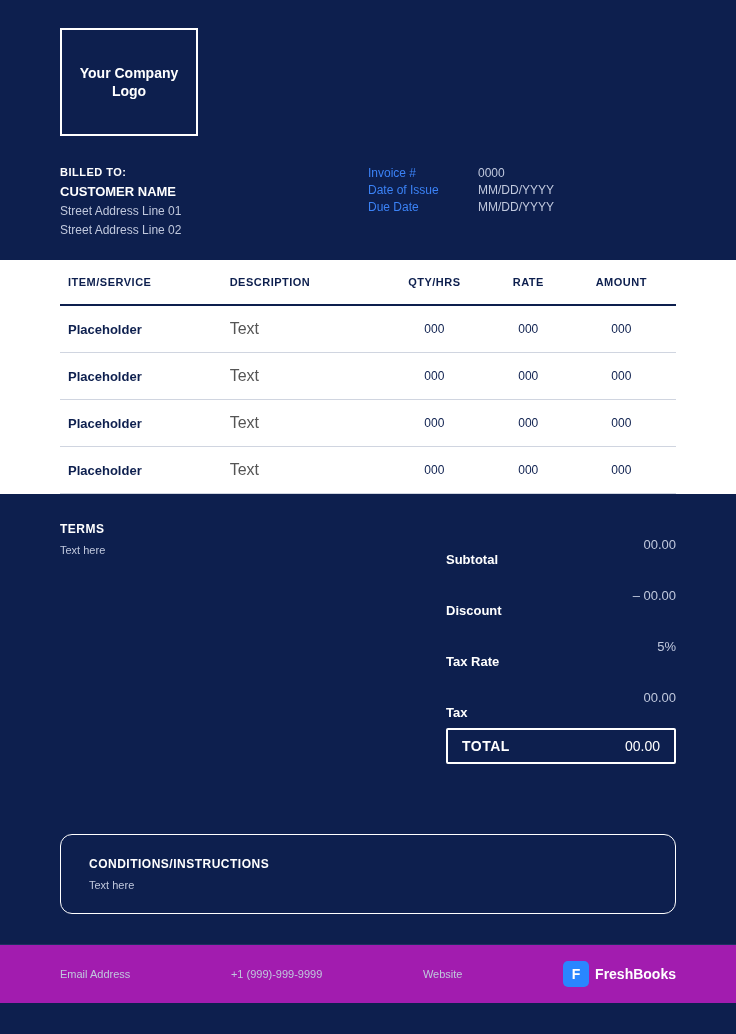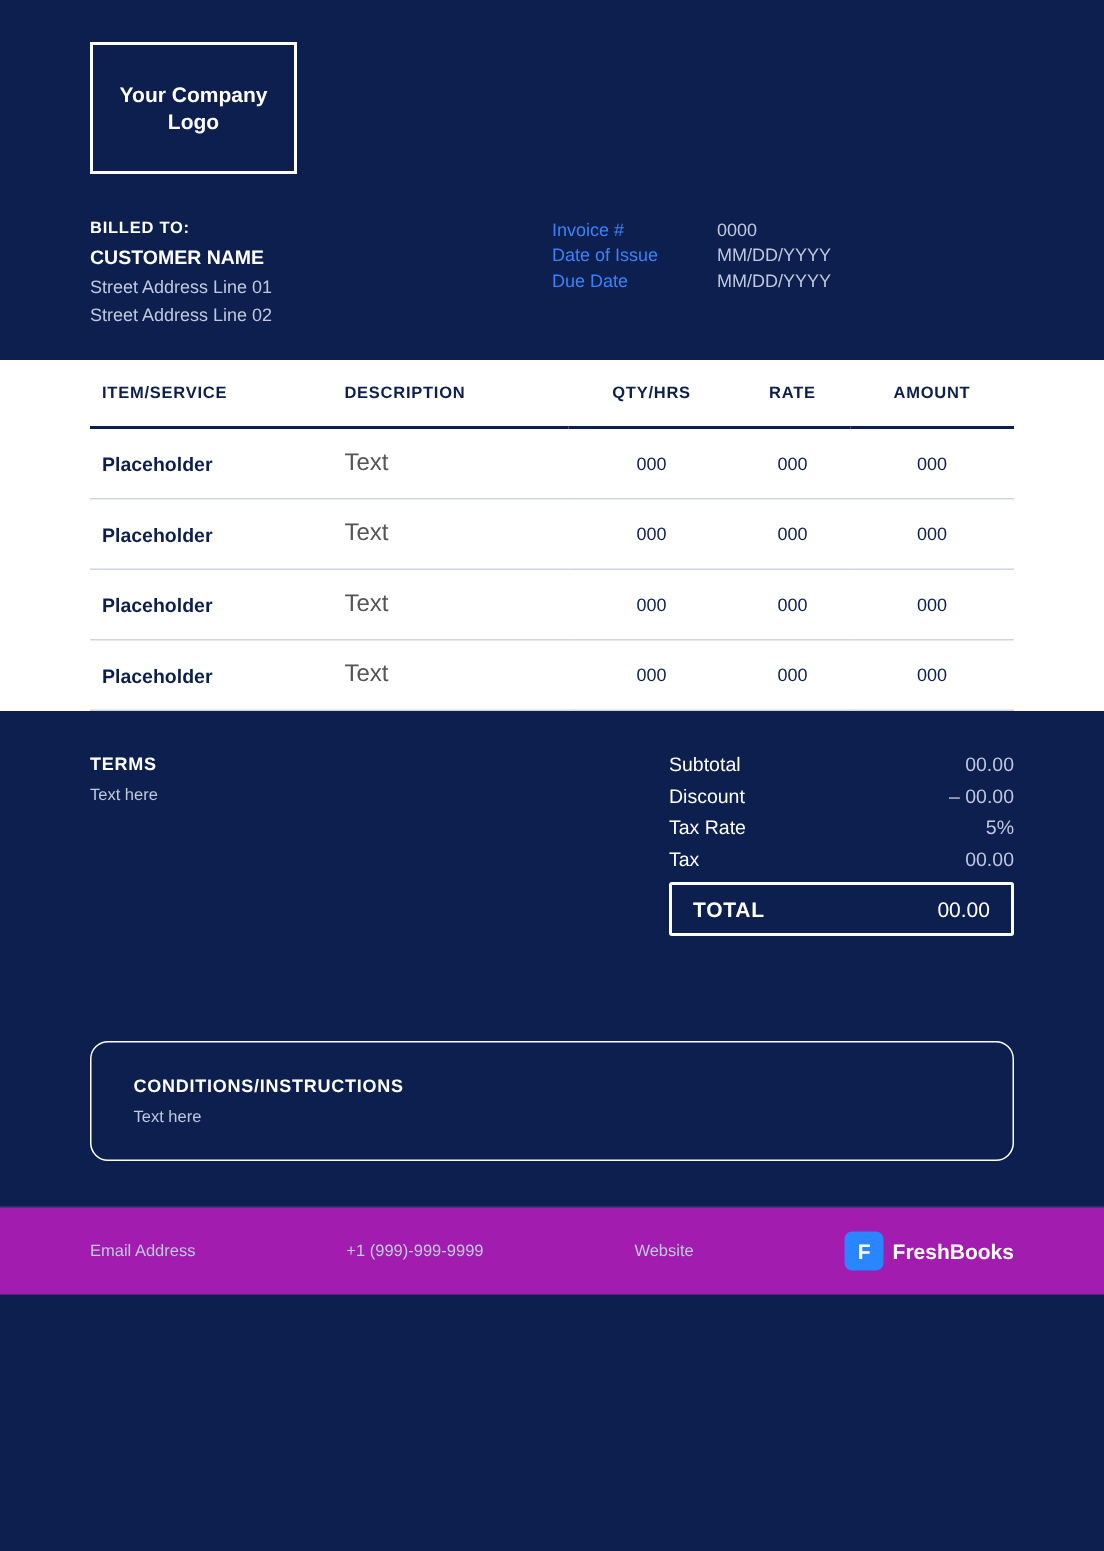--- a/index.html
+++ b/index.html
@@ -10,21 +10,21 @@
       font-family: Arial, Helvetica, sans-serif;
       color: #ffffff;
     }
 
     
     .header {
       padding: 28px 60px 20px 60px;
     }
     .logo-box {
       width: 138px;
-      height: 88px;
+      height: 108px;
       border: 2px solid #ffffff;
       display: flex;
       align-items: center;
       justify-content: center;
       text-align: center;
       color: #ffffff;
       font-size: 14px;
       font-weight: bold;
       line-height: 1.3;
     }
@@ -187,23 +187,24 @@
 
     .total-row {
       display: flex;
       justify-content: space-between;
       align-items: center;
       margin-bottom: 6px;
       font-size: 13px;
     }
 
     .total-row .total-key {
-      font-weight: 400;
+      font-weight: 700;
       color: #ffffff;
       margin-right: 30px;
+      margin-top: 30px;
     }
 
     .total-row .total-val {
       color: #c0c8dd;
       font-size: 13px;
     }
 
     .total-final-row {
       display: flex;
       justify-content: space-between;

